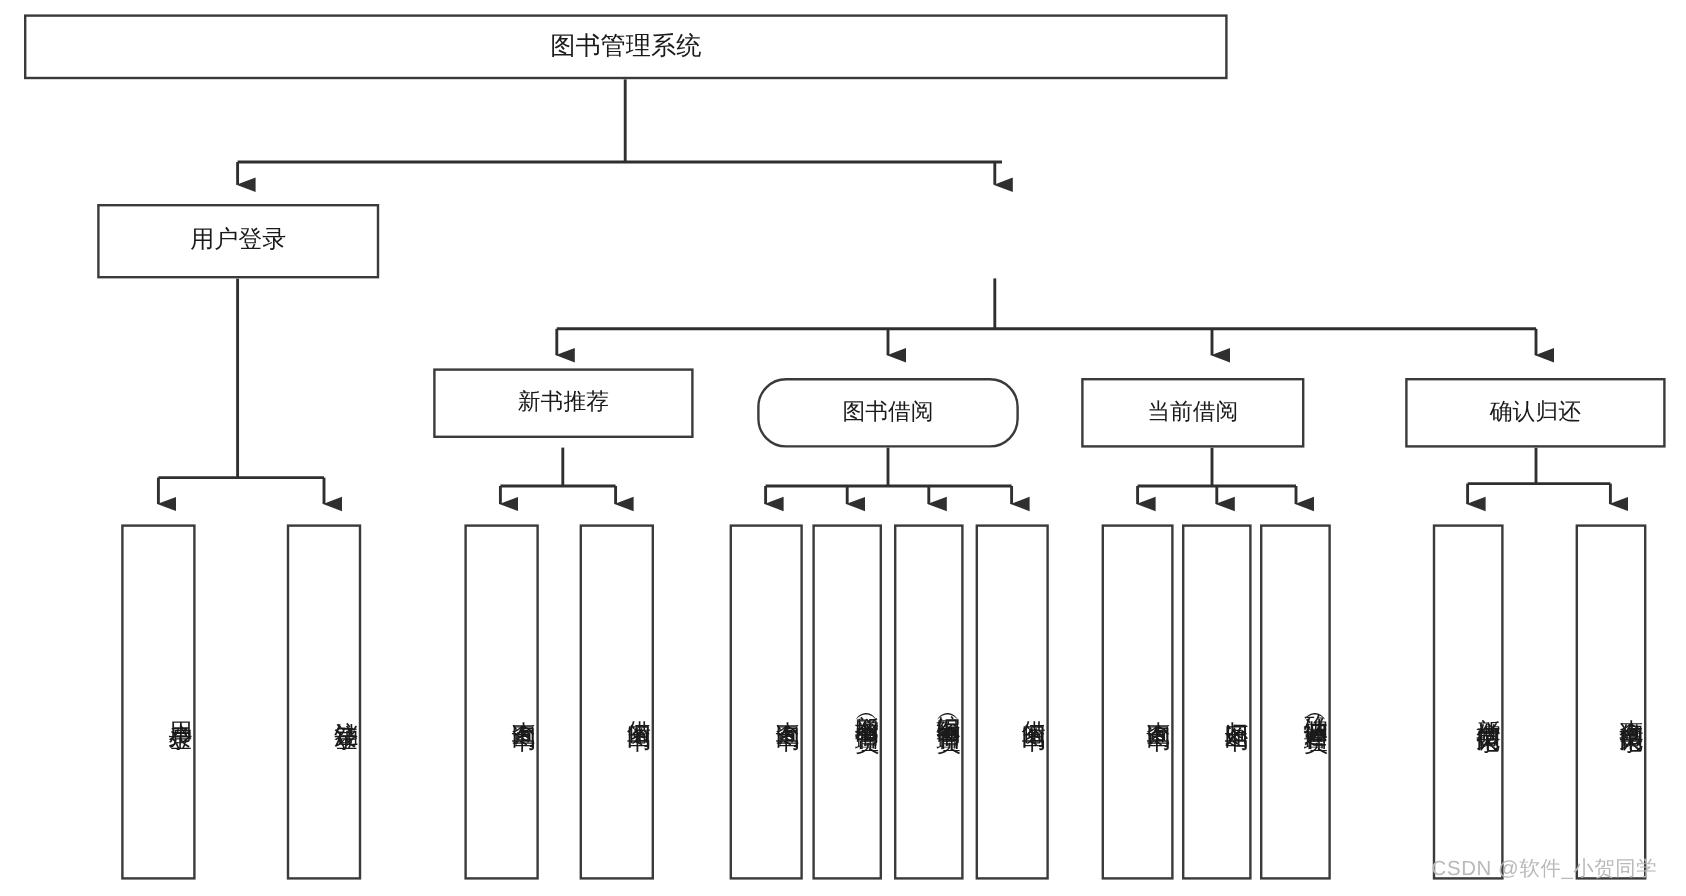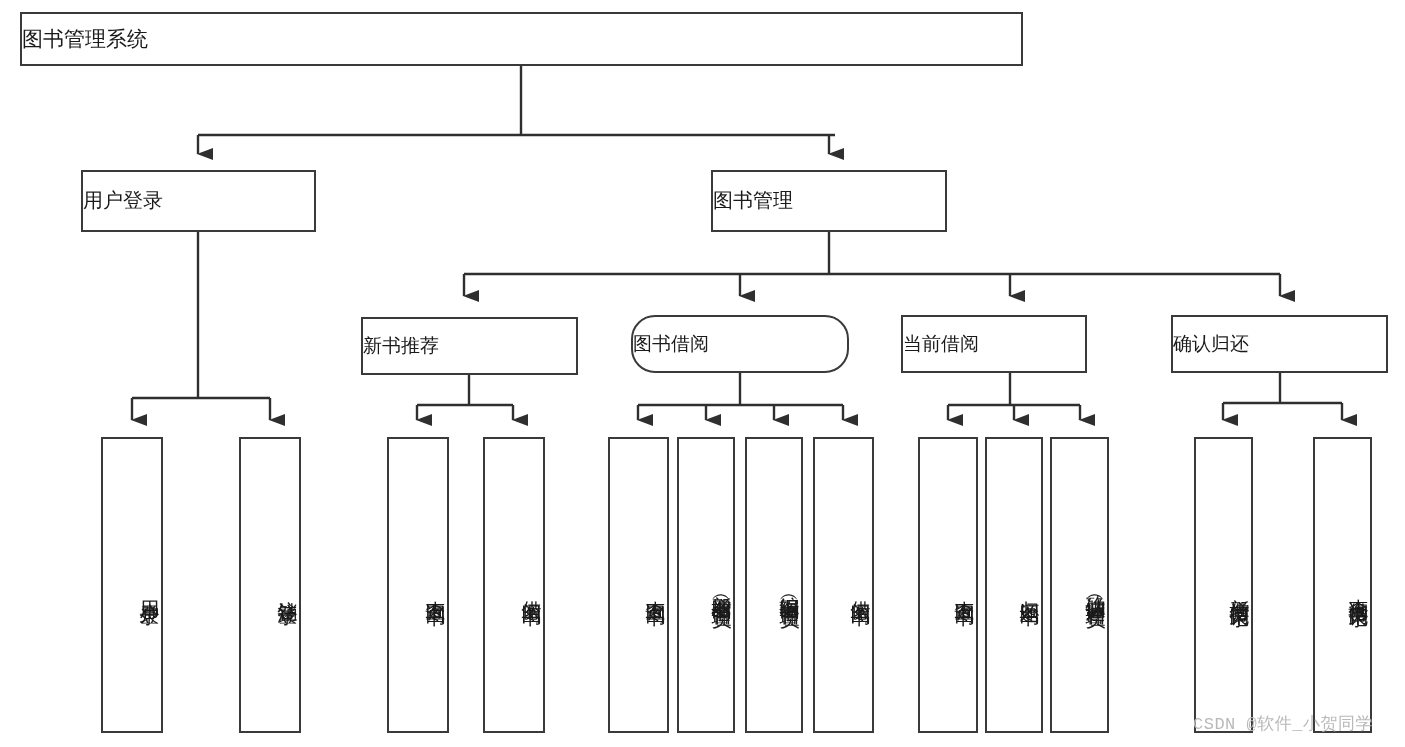--- a/index.html
+++ b/index.html
@@ -23,20 +23,21 @@
     height: 747px;
     pointer-events: none;
   }
   .node {
     position: absolute;
     box-sizing: border-box;
     border: 2px solid #3a3a3a;
     background: #ffffff;
     display: flex;
     align-items: center;
+    justify-content: center;
     color: #1a1a1a;
     text-align: center;
     line-height: 1.18;
   }
   .node.level0 {
     font-size: 21px;
   }
   .node.level1 {
     font-size: 20px;
   }
@@ -59,21 +60,21 @@
     white-space: nowrap;
   }
   #watermark {
     position: absolute;
     left: 1193px;
     top: 712px;
     font-size: 17px;
     color: #b9b9b9;
     white-space: nowrap;
     letter-spacing: 0.5px;
-    font-family: Liberation Mono, monospace;
+    font-family: Liberation Sans, sans-serif;
   }
 </style>
 </head>
 <body>
 
 <div id="canvas">
 
   <svg id="connectors" viewBox="0 0 1405 747">
     <defs>
       <marker id="arrow" markerWidth="10" markerHeight="12" refX="3" refY="6" orient="auto" markerUnits="userSpaceOnUse">
@@ -128,25 +129,22 @@
     </g>
   </svg>
 
   <div class="node level0" style="left:20px; top:12px; width:1003px; height:54px;">
     <span>图书管理系统</span>
   </div>
 
   <div class="node level1" style="left:81px; top:170px; width:235px; height:62px;">
     <span>用户登录</span>
   </div>
-  <div class="node level1" style="left:711px; top:170px; width:236px; height:62px;">
-    <span>图书管理</span>
-  </div>
-
-  <div class="node level2" style="left:361px; top:317px; width:217px; height:58px;">
+
+  <div class="node level2" style="left:361px; top:307px; width:217px; height:58px;">
     <span>新书推荐</span>
   </div>
   <div class="node level2" style="left:631px; top:315px; width:218px; height:58px;border-radius:24px;">
     <span>图书借阅</span>
   </div>
   <div class="node level2" style="left:901px; top:315px; width:186px; height:58px;">
     <span>当前借阅</span>
   </div>
   <div class="node level2" style="left:1171px; top:315px; width:217px; height:58px;">
     <span>确认归还</span>

